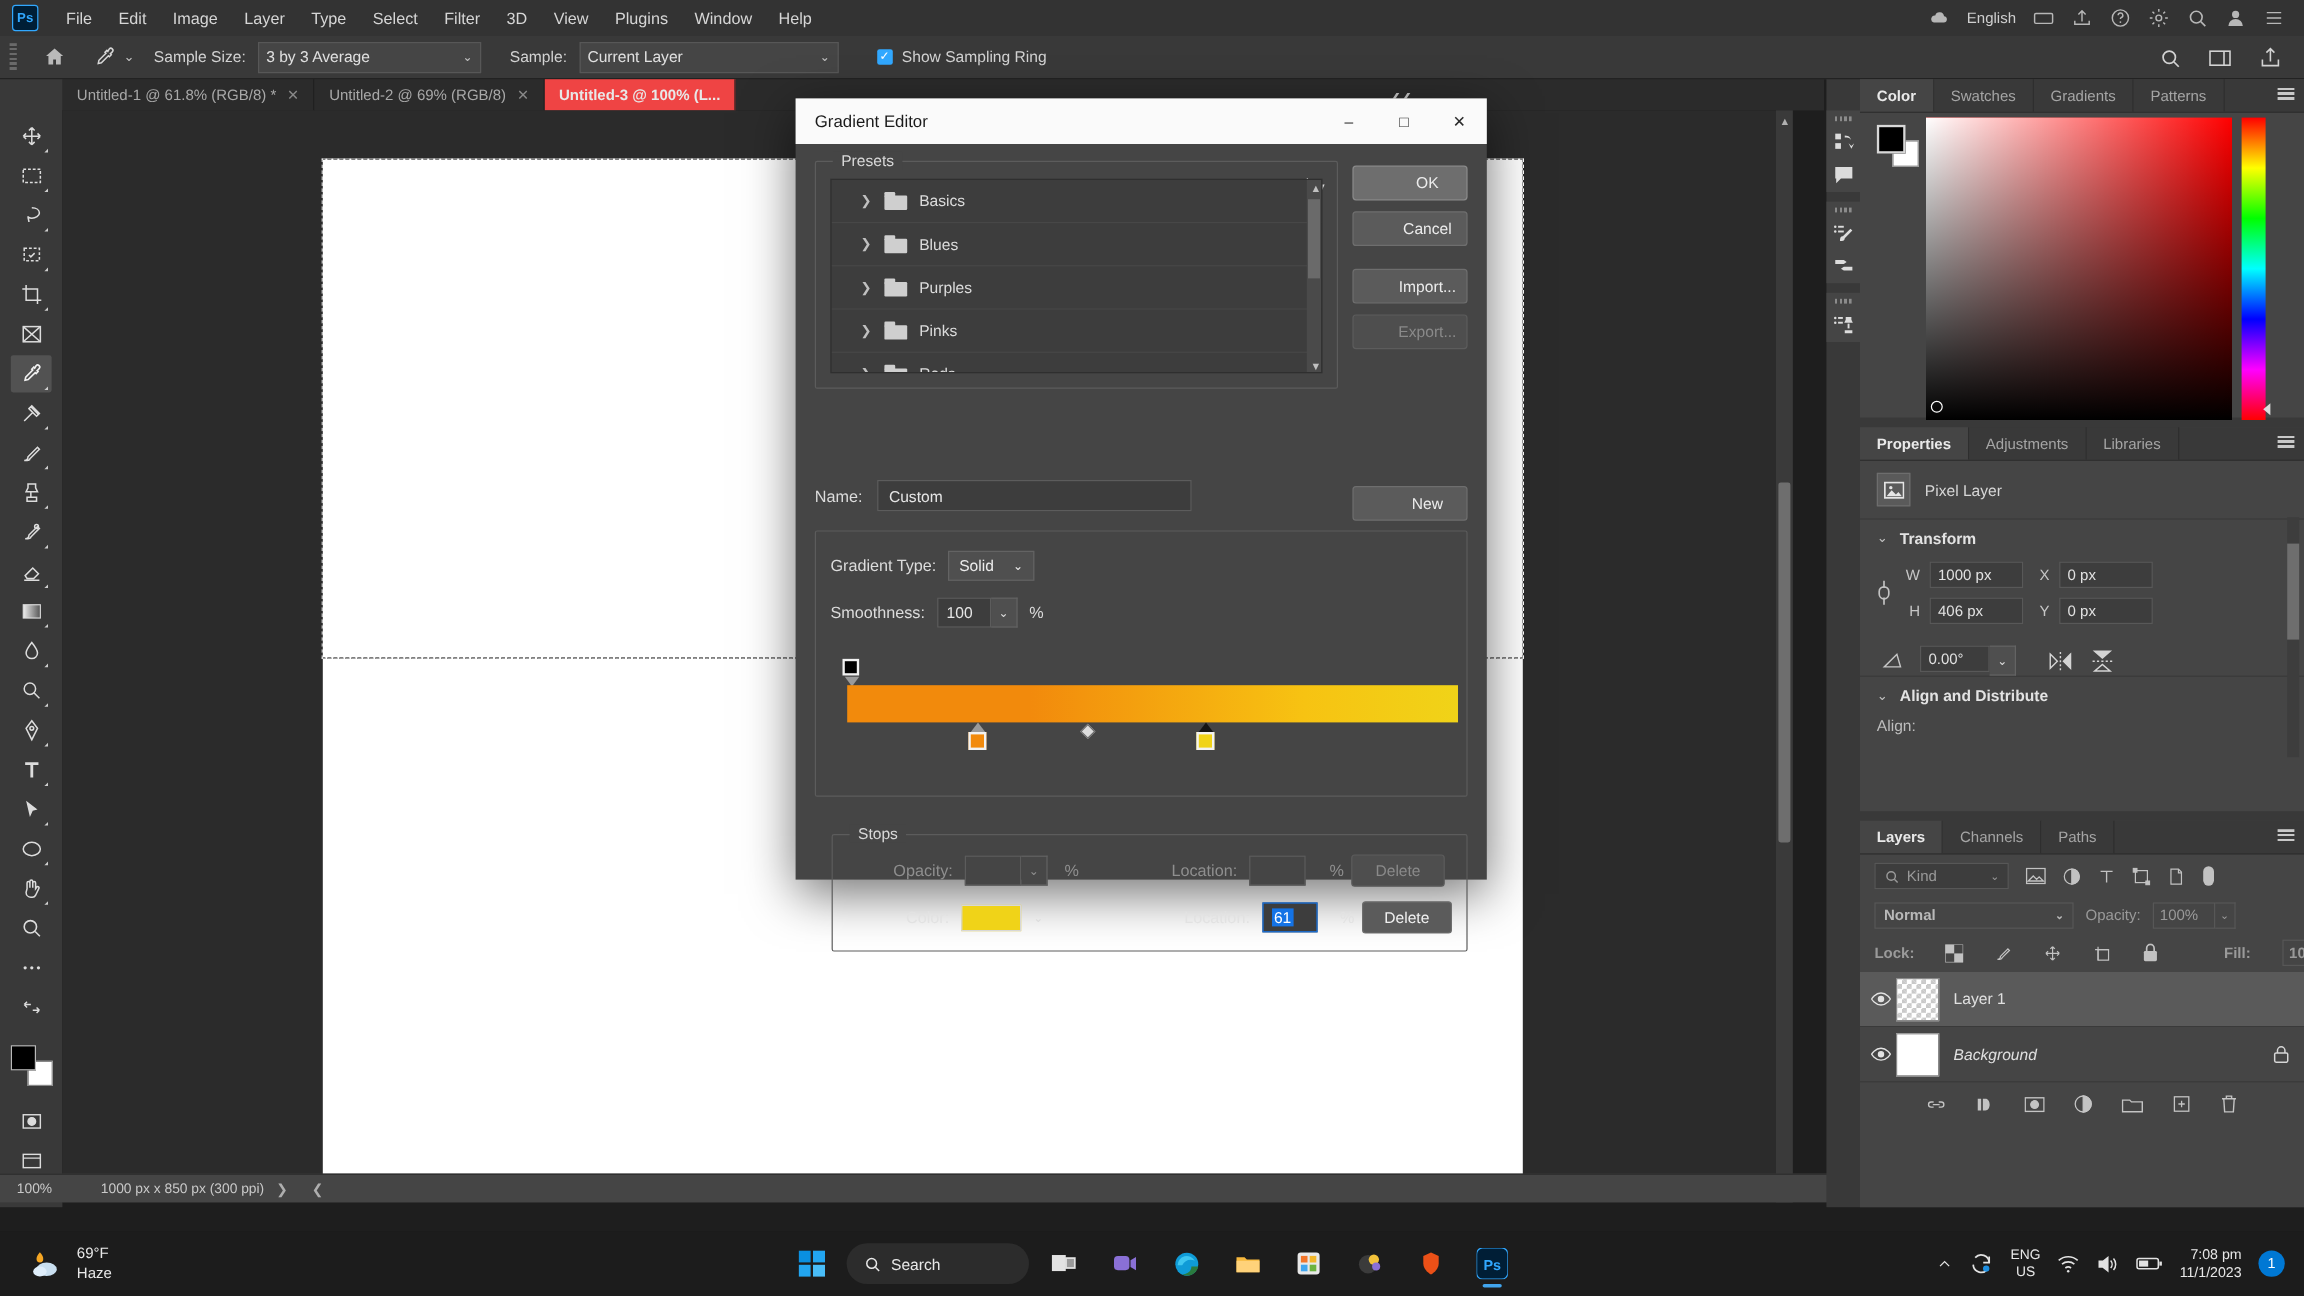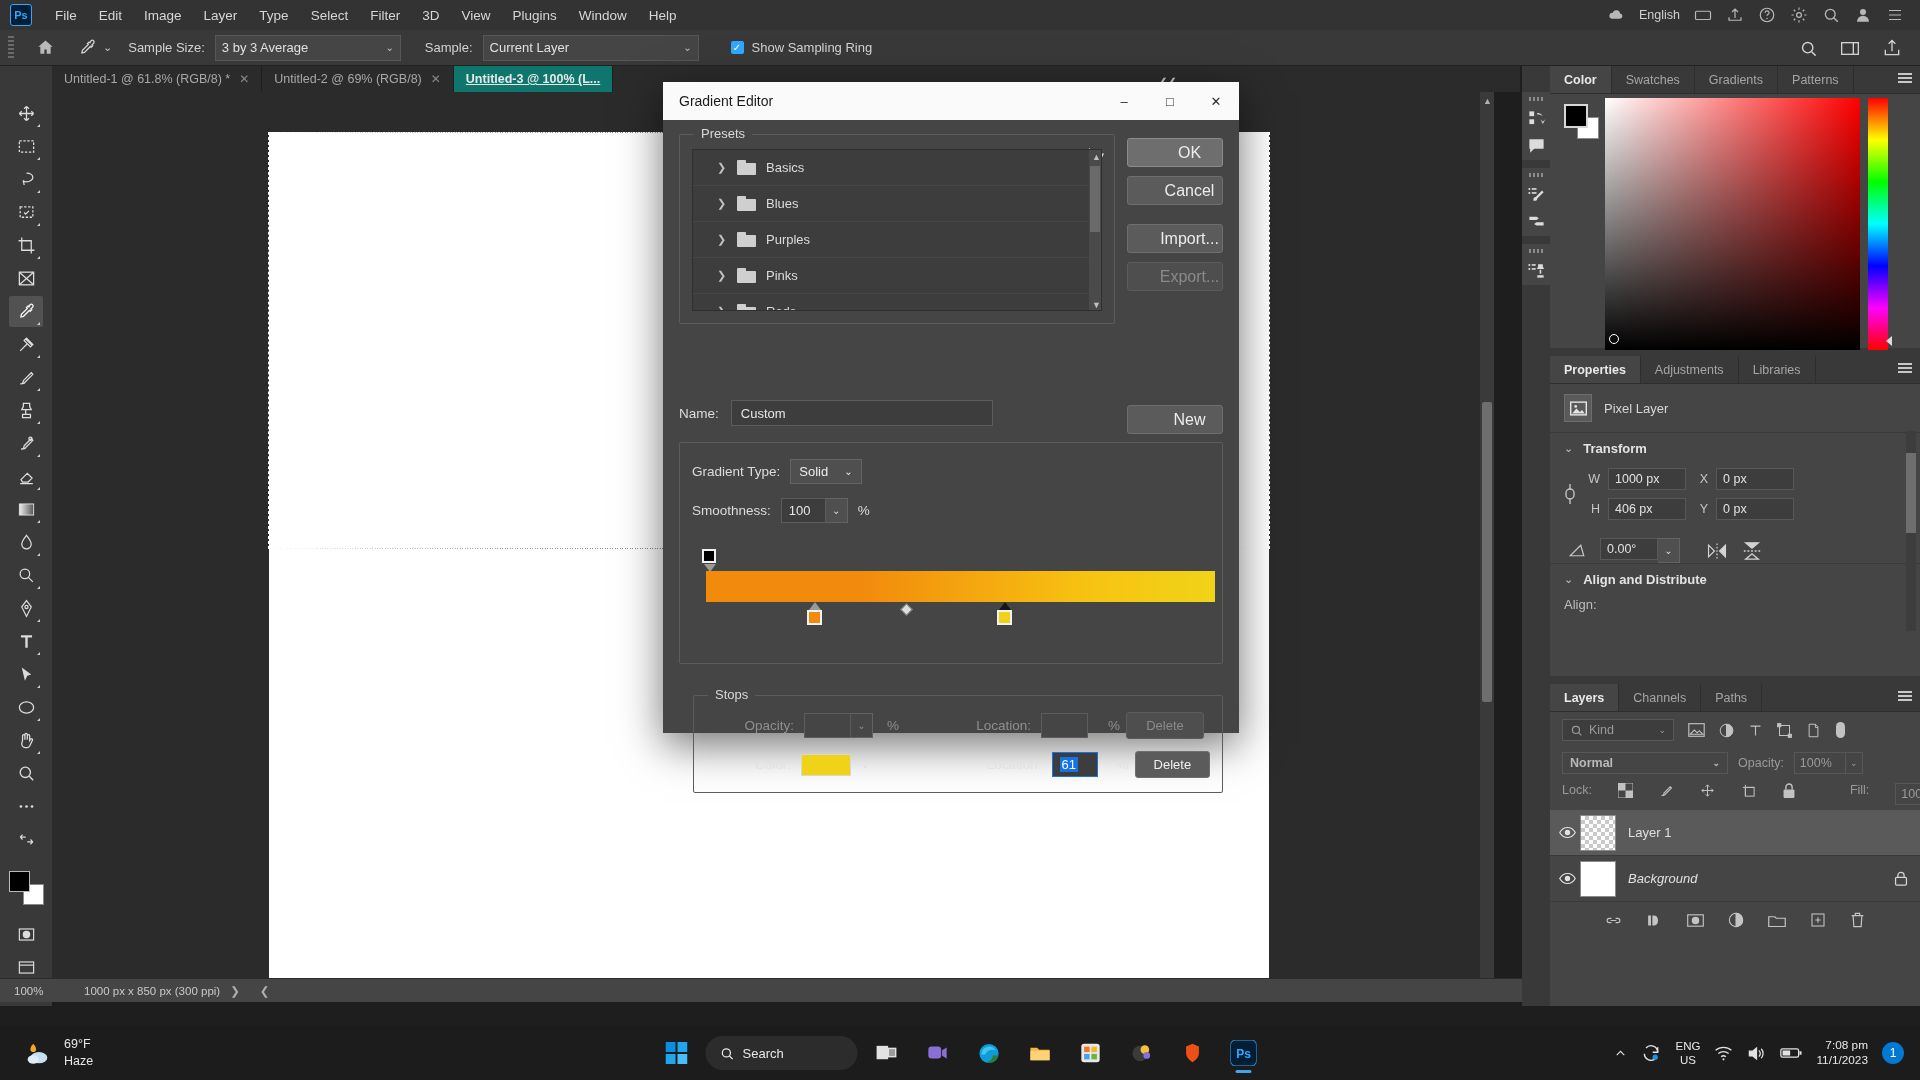--- a/index.html
+++ b/index.html
@@ -63,21 +63,21 @@
   
   .tabbar {
     position: absolute; top: 66px; left: 52px; width: 1468px; height: 26px;
     background: #2b2b2b; display: flex; align-items: stretch;
   }
   .tab {
     display: flex; align-items: center; gap: 9px; padding: 0 12px;
     font-size: 12.5px; color: #a8a8a8; background: #2b2b2b;
     border-right: 1px solid #1f1f1f;
   }
-  .tab.active { background: #0f766e; color: #e8e8e8; font-weight: bold; text-decoration: underline; }
+  .tab.active { background: #ef4444; color: #e8e8e8; font-weight: bold; }
   .tab-close { font-size: 12px; opacity: .75; }
 
   
   .toolbar {
     position: absolute; top: 66px; left: 0; width: 52px; height: 940px;
     background: #393939; padding-top: 32px;
     display: flex; flex-direction: column; align-items: center; gap: 2px;
   }
   .tool {
     width: 34px; height: 31px; display: flex; align-items: center;
@@ -202,21 +202,21 @@
   }
   .lay-blend { display:flex; align-items:center; gap:10px; padding: 4px 12px; }
   .blend-sel { background:#454545; border:1px solid #575757; height:22px; width:166px;
      display:flex; align-items:center; justify-content:space-between; padding:0 7px;
      font-size:12.5px; color:#b9b9b9;font-weight:bold;}
   .op-lbl { font-size:12.5px; color:#9a9a9a; }
   .op-in { background:#454545; border:1px solid #575757; height:22px; width:52px;
      display:flex; align-items:center; padding:0 5px; font-size:12.5px; color:#9a9a9a;}
   .op-cv { border:1px solid #575757; border-left:none; height:22px; width:17px;
      display:flex;align-items:center;justify-content:center;font-size:9px;color:#9a9a9a;}
-  .lay-lock { display:flex; gap:26px; padding: 5px 12px; }
+  .lay-lock { display:flex; align-items:center; gap:26px; padding: 5px 12px; font-weight: bold; }
   .lock-lbl { font-size:12.5px; color:#9a9a9a; }
   .layer-row { display:flex; align-items:center; height:46px; border-bottom:1px solid #3a3a3a; padding-left:4px;}
   .layer-row.sel { background: #5a5a5a; }
   .eye { width: 26px; display:flex; align-items:center; justify-content:center;}
   .lay-thumb { width: 36px; height: 36px; border:1px solid #8a8a8a; margin-right: 12px;}
   .checker {
     background-image:
       linear-gradient(45deg,#c9c9c9 25%,transparent 25%,transparent 75%,#c9c9c9 75%),
       linear-gradient(45deg,#c9c9c9 25%,#fff 25%,#fff 75%,#c9c9c9 75%);
     background-size: 8px 8px; background-position: 0 0, 4px 4px; background-color:#fff;
@@ -261,21 +261,21 @@
   .folder { width: 19px; height: 15px; position:relative; }
   .folder::before{content:"";position:absolute;left:0;top:3px;width:19px;height:12px;background:#cfcfcf;border-radius:1px;}
   .folder::after{content:"";position:absolute;left:0;top:0;width:9px;height:4px;background:#cfcfcf;border-radius:1px 1px 0 0;}
   .preset-scroll{position:absolute;right:0;top:0;width:12px;height:162px;background:#4a4a4a;}
   .preset-scroll .ps-thumb{position:absolute;top:16px;left:1px;width:10px;height:66px;background:#6a6a6a;}
   .ps-arrow{position:absolute;left:3px;font-size:9px;color:#c0c0c0;}
 
   .btns-col { position:absolute; right: 16px; top: 18px; width: 96px; display:flex; flex-direction:column; gap: 9px;}
   .btn {
     height: 29px; background:#5b5b5b; border:1px solid #6e6e6e; border-radius:3px;
-    color:#ececec; font-size:16px; display:flex; align-items:center; justify-content:center;padding-left:29px;
+    color:#ececec; font-size:13px; display:flex; align-items:center; justify-content:center;padding-left:29px;
   }
   .btn.primary { background:#6e6e6e; border-color:#8b8b8b; }
   .btn.disabled { color:#8a8a8a; background:#4e4e4e; border-color:#5c5c5c; }
   .btn.new { position:absolute; right:16px; top: 285px; width:96px; }
 
   .name-row { position:absolute; left: 16px; top: 280px; display:flex; align-items:center; gap:12px;}
   .name-lbl { font-size: 13.5px; color:#dcdcdc; }
   .name-in {
     background:#3d3d3d; border:1px solid #5c5c5c; width: 262px; height: 26px;
     display:flex; align-items:center; padding: 0 9px; font-size: 13px; color:#e6e6e6;

